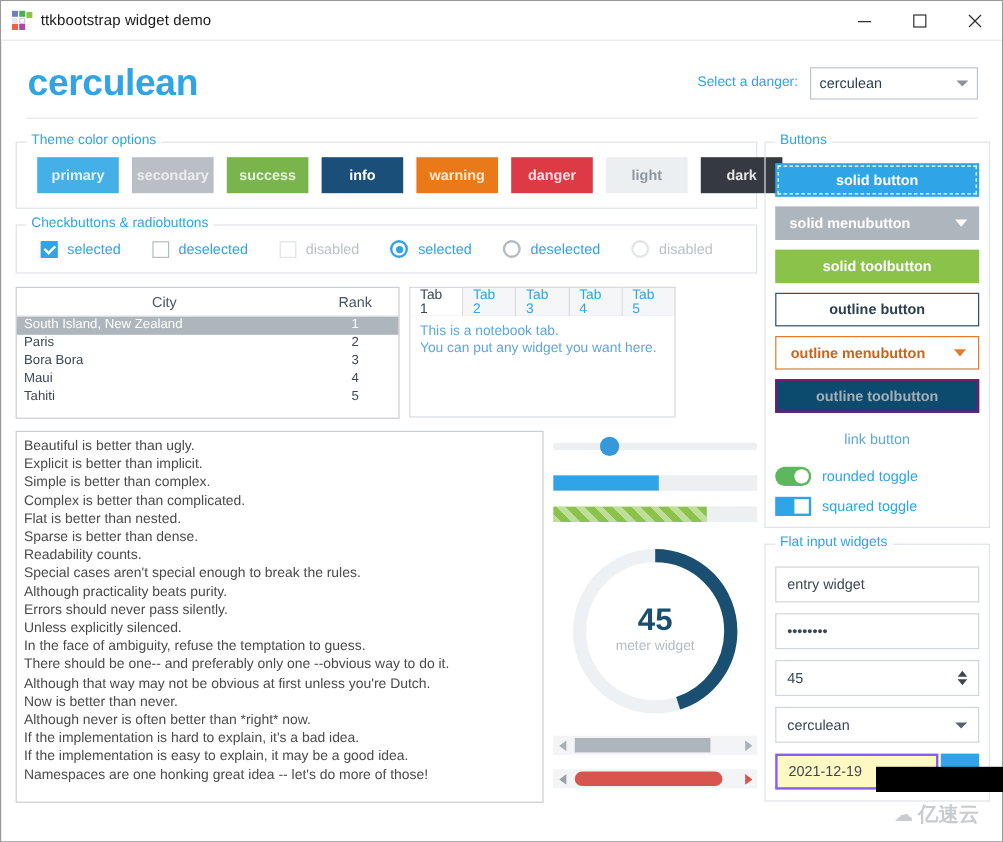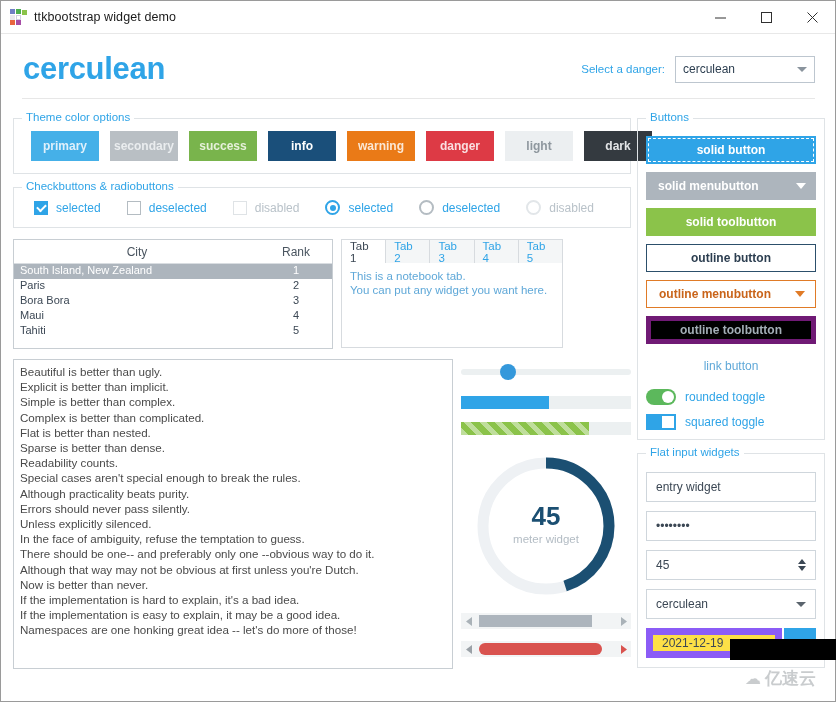--- a/index.html
+++ b/index.html
@@ -178,40 +178,40 @@
     content:""; position:absolute; inset:2px; border:1px dashed #ffffff;
   }
   .btn.menubtn { background:#adb5bd;color:#fff; justify-content:flex-start; padding-left:12px;}
   .btn.menubtn .caret { margin-left:auto; margin-right:10px; width:0;height:0;
     border-left:5px solid transparent;border-right:5px solid transparent;border-top:6px solid #ffffff;}
   .btn.toolbtn { background:#8bc34a;color:#fff; }
   .btn.outline { background:#fff;border:1px solid #2c4f6b;color:#2c3e50; }
   .btn.outline-menu { background:#fff;border:1px solid #e07b27;color:#c9641a; justify-content:flex-start;padding-left:12px;}
   .btn.outline-menu .caret{margin-left:auto;margin-right:10px;width:0;height:0;
     border-left:5px solid transparent;border-right:5px solid transparent;border-top:6px solid #e07b27;}
-  .btn.outline-tool { background:#000000;border:5px solid #701a75;color:#a3aeb6; }
+  .btn.outline-tool { background:#0c4a6e;border:2px solid #701a75;color:#a3aeb6; }
   .btn.link { color:#5fa8d8; font-weight:normal; background:transparent; }
 
   .toggle-row { display:flex;align-items:center;gap:9px;margin-top:9px;font-size:12px;color:#2fa4e7;}
   .tg { width:30px;height:16px;background:#5cb85c;border-radius:8px;position:relative;}
   .tg:after{content:"";position:absolute;width:12px;height:12px;border-radius:50%;background:#fff;top:2px;right:2px;}
   .tg.sq { border-radius:0;background:#2fa4e7; }
   .tg.sq:after{ border-radius:0; }
 
   .field {
     height:30px;border:1px solid #cfd6dc;background:#fff;margin-top:9px;
     display:flex;align-items:center;padding:0 9px;font-size:12px;color:#3b4754;
   }
   .field .spin { margin-left:auto; display:flex;flex-direction:column;gap:2px;}
   .tri-up{width:0;height:0;border-left:4px solid transparent;border-right:4px solid transparent;border-bottom:5px solid #3b4754;}
   .tri-dn{width:0;height:0;border-left:4px solid transparent;border-right:4px solid transparent;border-top:5px solid #3b4754;}
   .field .caret-dn2{margin-left:auto;width:0;height:0;border-left:5px solid transparent;border-right:5px solid transparent;border-top:5px solid #5a646d;}
   .daterow { display:flex; margin-top:9px; }
   .daterow .dfield {
-    flex:1 1 auto;height:30px;border:7px solid #8b5cf6;background:#fde047;
+    flex:1 1 auto;height:30px;border:2px solid #8b5cf6;background:#fef9c3;
     display:flex;align-items:center;padding:0 9px;font-size:12px;color:#3b4754;
   }
   .daterow .dbtn { width:32px;height:30px;background:#2fa4e7;margin-left:2px; }
 
   
   .blackbar {
     position:absolute; left:729px; top:638px; width:107px; height:21px; background:#000;
   }
   .watermark {
     position:absolute; left:744px; top:666px; display:flex;align-items:center;gap:4px;
@@ -387,20 +387,21 @@
             <div>Sparse is better than dense.</div>
             <div>Readability counts.</div>
             <div>Special cases aren't special enough to break the rules.</div>
             <div>Although practicality beats purity.</div>
             <div>Errors should never pass silently.</div>
             <div>Unless explicitly silenced.</div>
             <div>In the face of ambiguity, refuse the temptation to guess.</div>
             <div>There should be one-- and preferably only one --obvious way to do it.</div>
             <div>Although that way may not be obvious at first unless you're Dutch.</div>
             <div>Now is better than never.</div>
+            <div>Although never is often better than *right* now.</div>
             <div>If the implementation is hard to explain, it's a bad idea.</div>
             <div>If the implementation is easy to explain, it may be a good idea.</div>
             <div>Namespaces are one honking great idea -- let's do more of those!</div>
           </div>
 
         <div class="mid">
           <div class="scale-wrap">
             <div class="scale-trough"></div>
             <div class="scale-knob" id="scaleknob" style="left: 38.5px;"></div>
           </div>

